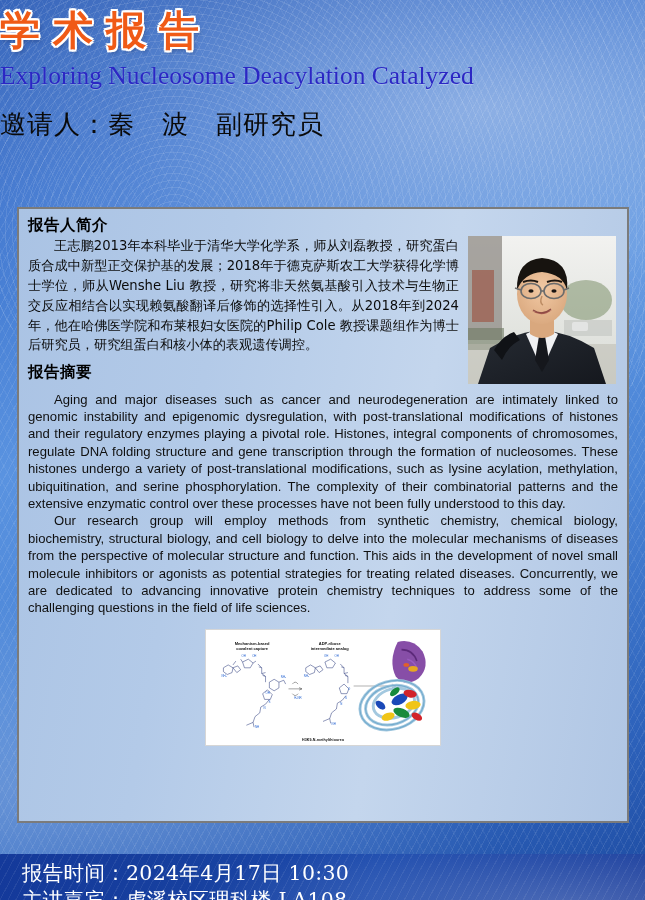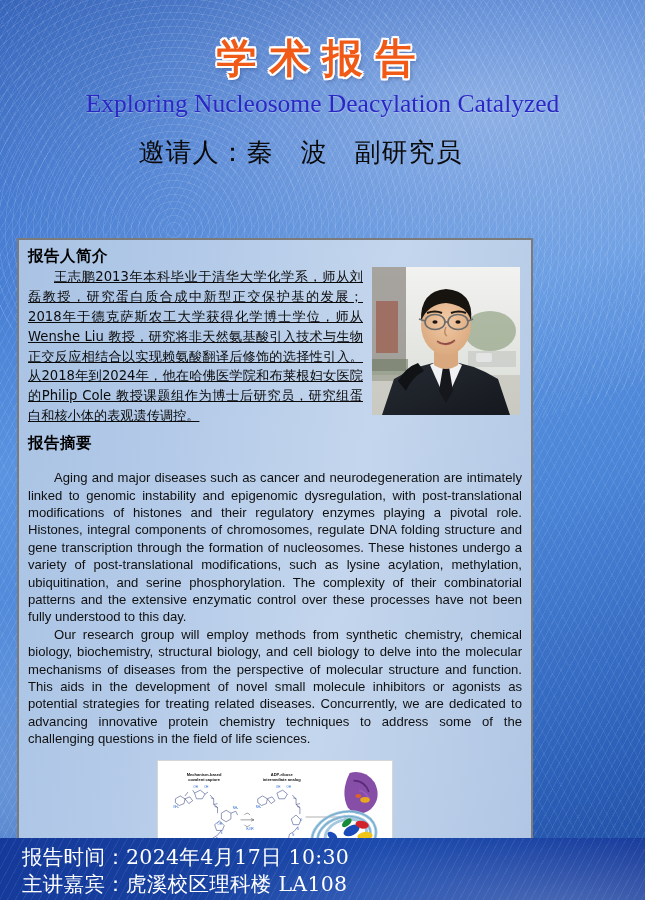--- a/index.html
+++ b/index.html
@@ -40,22 +40,21 @@
     border-radius: 50%;
     background: repeating-radial-gradient(circle at 30% 70%, rgba(255,255,255,0.10) 0px, rgba(255,255,255,0.10) 1px, rgba(255,255,255,0) 1px, rgba(255,255,255,0) 7px);
     pointer-events: none;
   }
 
   
   .header {
     position: relative;
     z-index: 3;
     padding-top: 6px;
-    text-align: center;
-    margin-top: 28px;
+    text-align: left;
   }
 
   .cn-title {
     font-family: "DejaVu Serif", "Liberation Serif", serif;
     font-size: 40px;
     font-weight: bold;
     letter-spacing: 13px;
     color: #f05a16;
     line-height: 1.18;
     text-shadow:
@@ -84,22 +83,22 @@
     line-height: 1.34;
     padding-right: 44px;
   }
   .people .line2 { letter-spacing: 1px; }
 
   
   .panel {
     position: absolute;
     z-index: 4;
     left: 17px;
-    top: 238px;
-    width: 516px;
+    top: 207px;
+    width: 612px;
     height: 616px;
     background: linear-gradient(100deg, #aac3e4 0%, #b3cae8 30%, #c4d6ed 62%, #b0c6e4 100%);
     border: 2px solid #7b7b7b;
     padding: 7px 9px 4px 9px;
     overflow: hidden;
   }
 
   .sec-head {
     font-family: "DejaVu Sans", "Liberation Sans", sans-serif;
     font-weight: bold;
@@ -121,33 +120,32 @@
   .photo-box svg { display: block; width: 100%; height: 100%; }
 
   .bio-text {
     font-family: "DejaVu Sans", "Liberation Sans", sans-serif;
     font-size: 13.2px;
     line-height: 1.5;
     color: #0b0b0b;
     text-indent: 26px;
     text-align: justify;
     margin-top: 1px;
-    text-decoration: underline;
   }
 
   .abs-head { margin-top: 8px; }
 
   .abs-text {
     font-family: "Liberation Sans", "DejaVu Sans", sans-serif;
     font-size: 13.1px;
     line-height: 1.33;
     color: #101010;
     text-align: justify;
     text-indent: 26px;
-    margin-top: 16px;
+    margin-top: 8px;
   }
   .abs-text + .abs-text { margin-top: 0px; }
 
   
   .figure-wrap {
     margin: 12px auto 0 auto;
     width: 236px;
     background: #ffffff;
     border: 1px solid #d6d6d6;
     padding: 4px 4px 2px 4px;
@@ -168,21 +166,21 @@
     padding-bottom: 1px;
   }
 
   
   .footer {
     position: absolute;
     z-index: 5;
     left: 0;
     bottom: 0;
     width: 645px;
-    height: 62px;
+    height: 46px;
     background:
       radial-gradient(ellipse 600px 120px at 88% 110%, rgba(255,255,255,0.22) 0%, rgba(255,255,255,0) 62%),
       linear-gradient(110deg, #14399a 0%, #17409f 30%, #1c4bae 58%, #15399a 100%);
     padding: 6px 18px 0 22px;
     overflow: hidden;
   }
   .footer::before {
     content: "";
     position: absolute;
     inset: 0;

